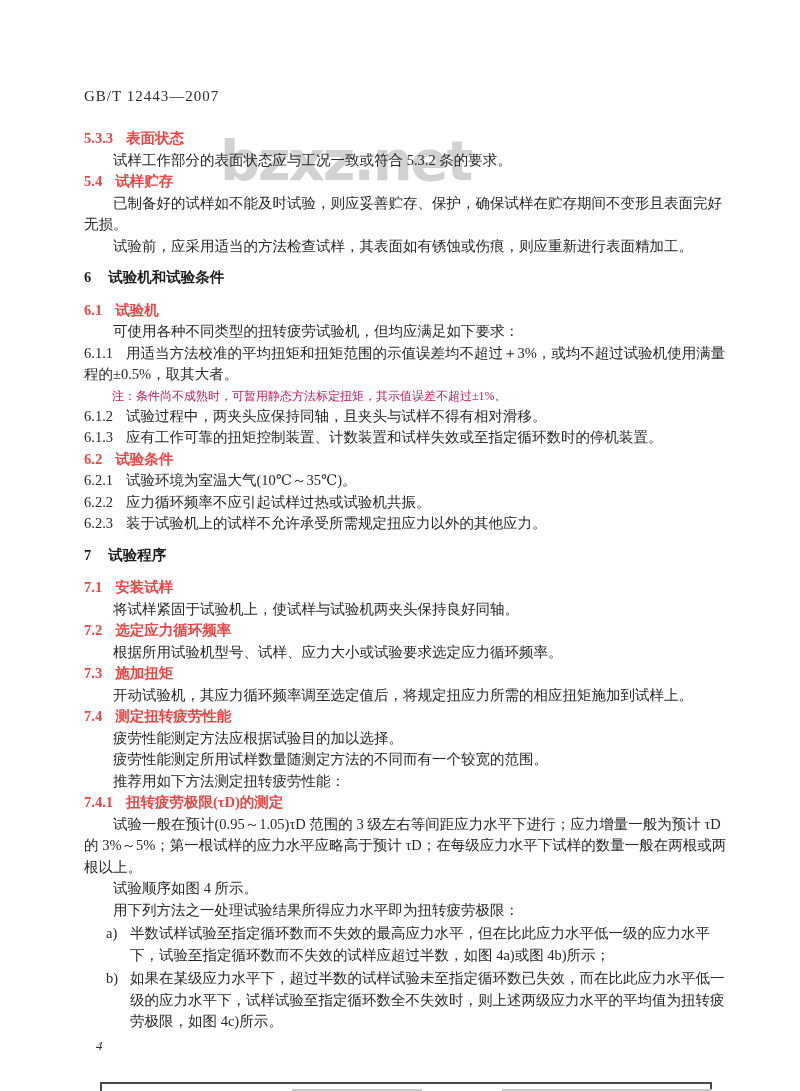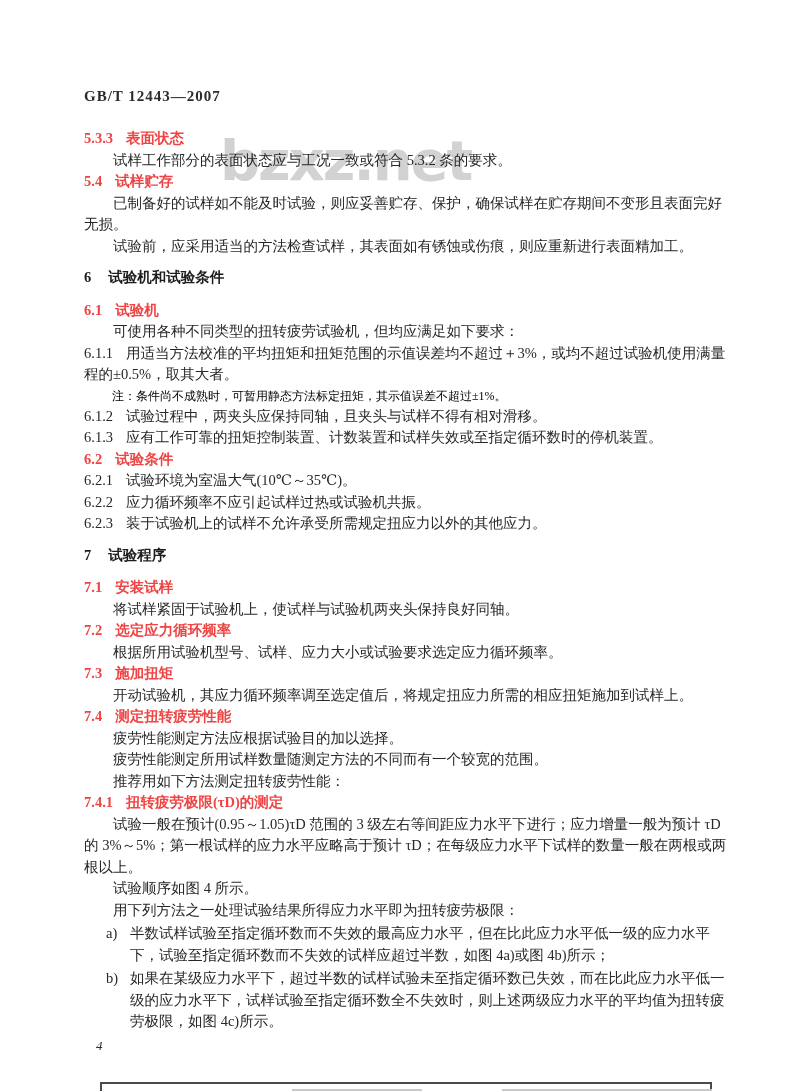--- a/index.html
+++ b/index.html
@@ -13,21 +13,21 @@
     height:1091px;
     background:#ffffff;
     overflow:hidden;
     color:#262626;
   }
   
   .std-header{
     position:absolute;
     left:84px; top:88px;
     font-size:15px;
-    font-weight:bold;
+    font-weight:normal;
     letter-spacing:1px;
     color:#2b2b2b;
     z-index:2;
   }
   
   .watermark{
     position:absolute;
     left:220px; top:128px;
     font-family:"DejaVu Sans","Liberation Sans",sans-serif;
     font-weight:bold;
@@ -50,21 +50,21 @@
   .blk .num{display:inline-block;margin-right:13px;font-weight:inherit;}
   .h1{font-weight:bold;margin:10px 0 11px 0;color:#1d1d1d;}
   .h1 .num{margin-right:17px;}
   .h3{font-weight:bold;color:#ef4444;}
   .p{text-indent:29px;}
   .pnum{text-indent:0;}
   .note{
     font-size:12px;
     line-height:20px;
     padding-left:28px;
-    color:#000000;
+    color:#be185d;
   }
   .li{
     padding-left:46px;
     margin-top:2px;
   }
   .li .marker{
     position:absolute;
     left:22px; top:0;
   }
   .page-number{

